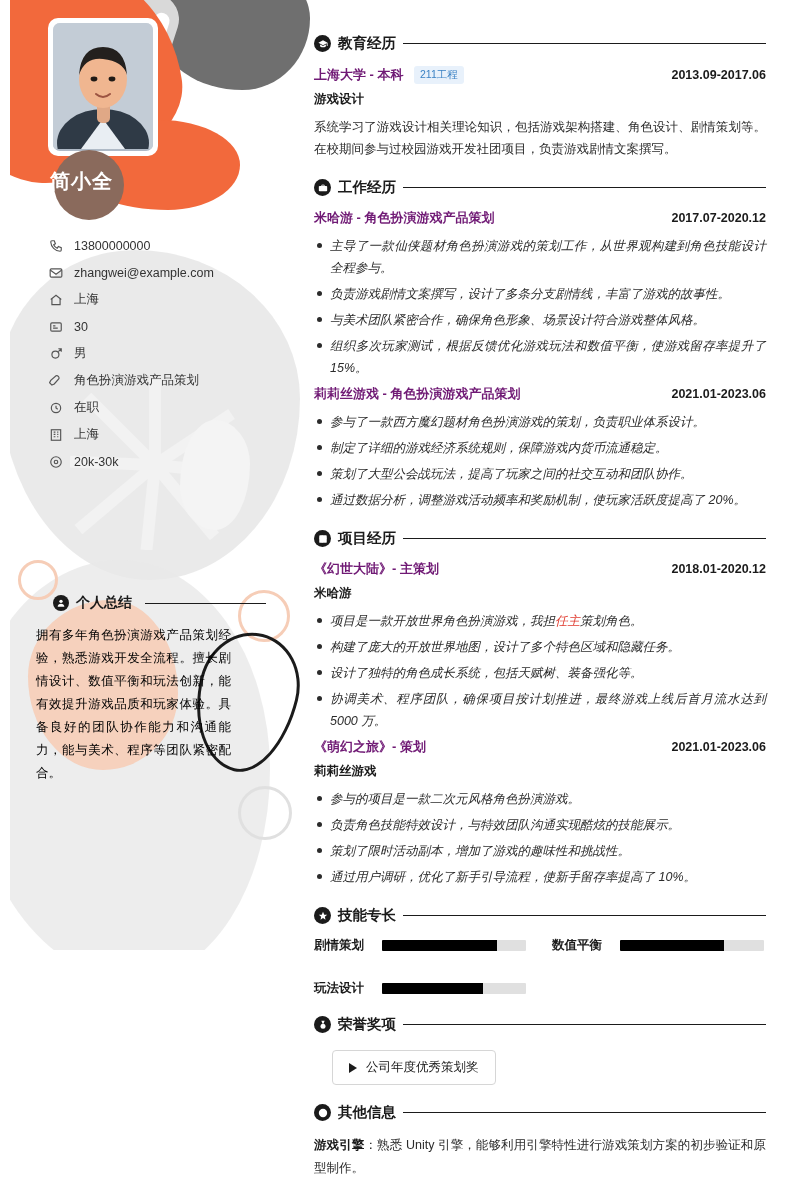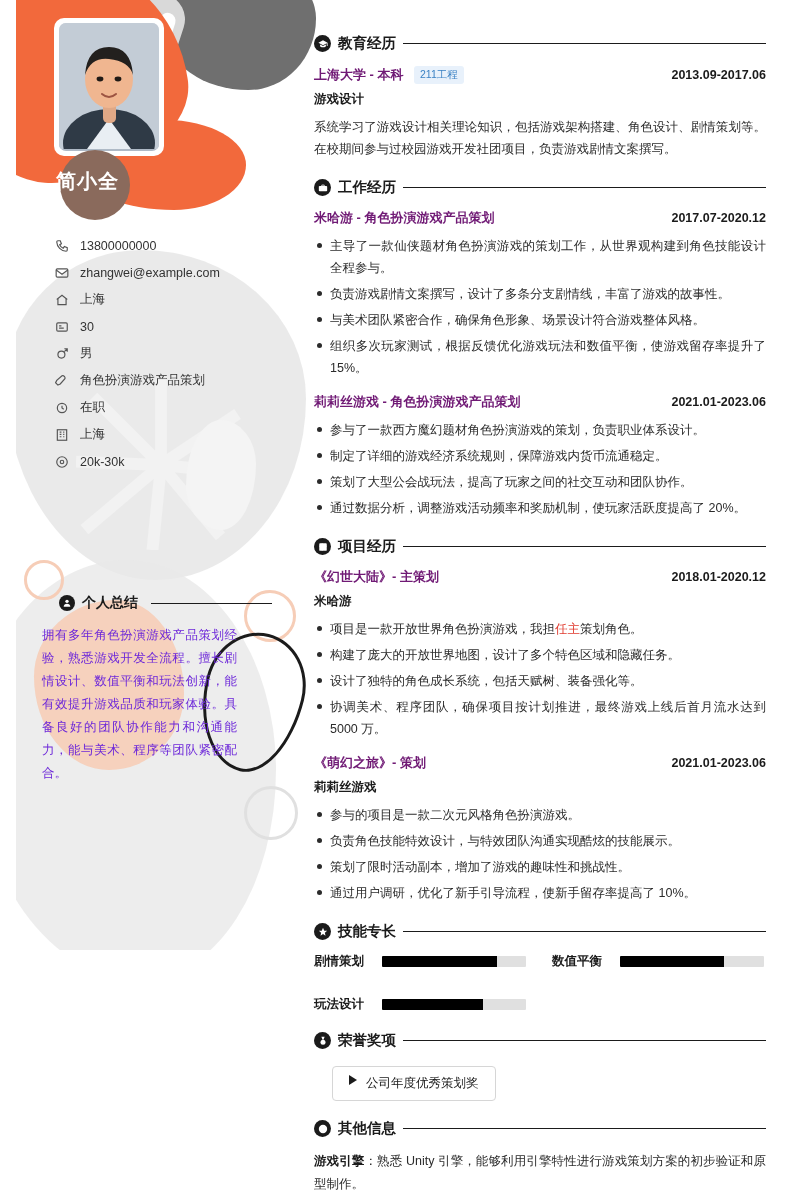--- a/index.html
+++ b/index.html
@@ -9,21 +9,21 @@
     background: #ffffff;
     font-family: "Liberation Sans", "DejaVu Sans", sans-serif;
     color: #262626;
     overflow: hidden;
     position: relative;
   }
   .page { position: relative; width: 794px; height: 1204px; overflow: hidden; }
 
   
   .left {
-    position: absolute; left: 16px; top: 0; width: 300px; height: 950px;
+    position: absolute; left: 10px; top: 0; width: 300px; height: 950px;
     background: #ffffff; overflow: hidden;
   }
   .deco { position: absolute; pointer-events: none; }
 
   .blob-orange-1 {
     left: -60px; top: -30px; width: 230px; height: 210px;
     background: #f2693c; border-radius: 55% 45% 60% 40% / 50% 60% 40% 50%;
     transform: rotate(-8deg);
   }
   .blob-orange-2 {
@@ -96,21 +96,21 @@
   .summary { position: absolute; left: 26px; top: 594px; width: 230px; }
   .sec-head-left { display:flex; align-items:center; gap: 7px; padding-left: 17px; }
   .sec-head-left .dot {
     width: 16px; height: 16px; border-radius: 50%; background:#1b1b1b;
     display:flex; align-items:center; justify-content:center;
   }
   .sec-head-left .dot svg { width: 10px; height: 10px; fill:#fff; }
   .sec-head-left .t { font-size: 14px; font-weight: bold; color:#1b1b1b; }
   .sec-head-left .rule { flex:1; height:1px; background:#1b1b1b; margin-left: 6px; }
   .summary-body {
-    margin-top: 12px; font-size: 12.5px; line-height: 23px; color: #6d28d9;
+    margin-top: 12px; font-size: 12.5px; line-height: 23px; color: #000000;
     width: 195px; text-align: justify;
   }
 
   
   .right { position: absolute; left: 300px; top: 0; width: 494px; padding: 34px 28px 0 14px; }
   .section { margin-bottom: 18px; }
   .sec-head { display:flex; align-items:center; gap: 7px; margin-bottom: 12px; }
   .sec-head .dot {
     width: 17px; height: 17px; border-radius: 50%; background:#1b1b1b;
     display:flex; align-items:center; justify-content:center; flex:0 0 17px;
@@ -121,41 +121,41 @@
 
   .row { display:flex; justify-content:space-between; align-items:baseline; }
   .row .title { font-size: 13px; font-weight: bold; color:#701a75; }
   .row .date { font-size: 12.5px; font-weight: bold; color:#1b1b1b; white-space:nowrap; }
   .tag {
     display:inline-block; background: #e8f1fb; color:#3b82c4; font-size: 10.5px;
     padding: 2px 6px; border-radius: 3px; margin-left: 6px; vertical-align: 1px;
   }
   .sub { font-size: 12.5px; font-weight: bold; color:#1b1b1b; margin-top: 7px; }
   .para { font-size: 12.5px; line-height: 22px; color:#2b2b2b; margin-top: 8px; text-align: justify; }
-  ul.bullets { list-style: none; margin: 8px 0 0 0; padding: 0; }
+  ul.bullets { list-style: none; margin: 8px 0 0 0; padding: 0; font-style: italic; }
   ul.bullets li {
     position: relative; padding-left: 16px; font-size: 12.5px; line-height: 22px;
     color:#2b2b2b; margin-bottom: 4px; text-align: justify;
   }
   ul.bullets li:before {
     content:""; position:absolute; left: 3px; top: 8px; width: 5px; height: 5px;
     border-radius:50%; background:#2b2b2b;
   }
   .hl-red { color:#e03b2f; }
-  .block { margin-top: 14px; }
+  .block { margin-top: 6px; }
 
   .skills { margin-top: 4px; }
   .skill-grid { display:flex; flex-wrap: wrap; column-gap: 24px; row-gap: 13px; gap: 26px; }
   .skill { display:flex; align-items:center; gap: 10px; width: 212px; }
   .skill .lbl { font-size: 12.5px; font-weight: bold; color:#1b1b1b; width: 58px; flex:0 0 58px; }
   .bar { flex:1; height: 11px; background:#e0e0e0; border-radius: 1px; overflow:hidden; }
   .bar i { display:block; height:100%; background:#000000; }
 
   .award-btn {
-    display:inline-flex; align-items:flex-start; gap: 9px; border:1px solid #d6d6d6;
+    display:inline-flex; align-items:center; gap: 9px; border:1px solid #d6d6d6;
     border-radius: 4px; padding: 8px 16px; font-size: 12.5px; color:#1b1b1b;
     margin: 4px 0 0 18px; background:#fff;
   }
   .award-btn .tri { width:0;height:0;border-left:8px solid #1b1b1b;border-top:5px solid transparent;border-bottom:5px solid transparent; }
 
   .other { font-size: 12.5px; line-height: 23px; color:#2b2b2b; text-align: justify; }
   .other b { color:#1b1b1b; }
 
   
   .face { position:absolute; inset:0; }

